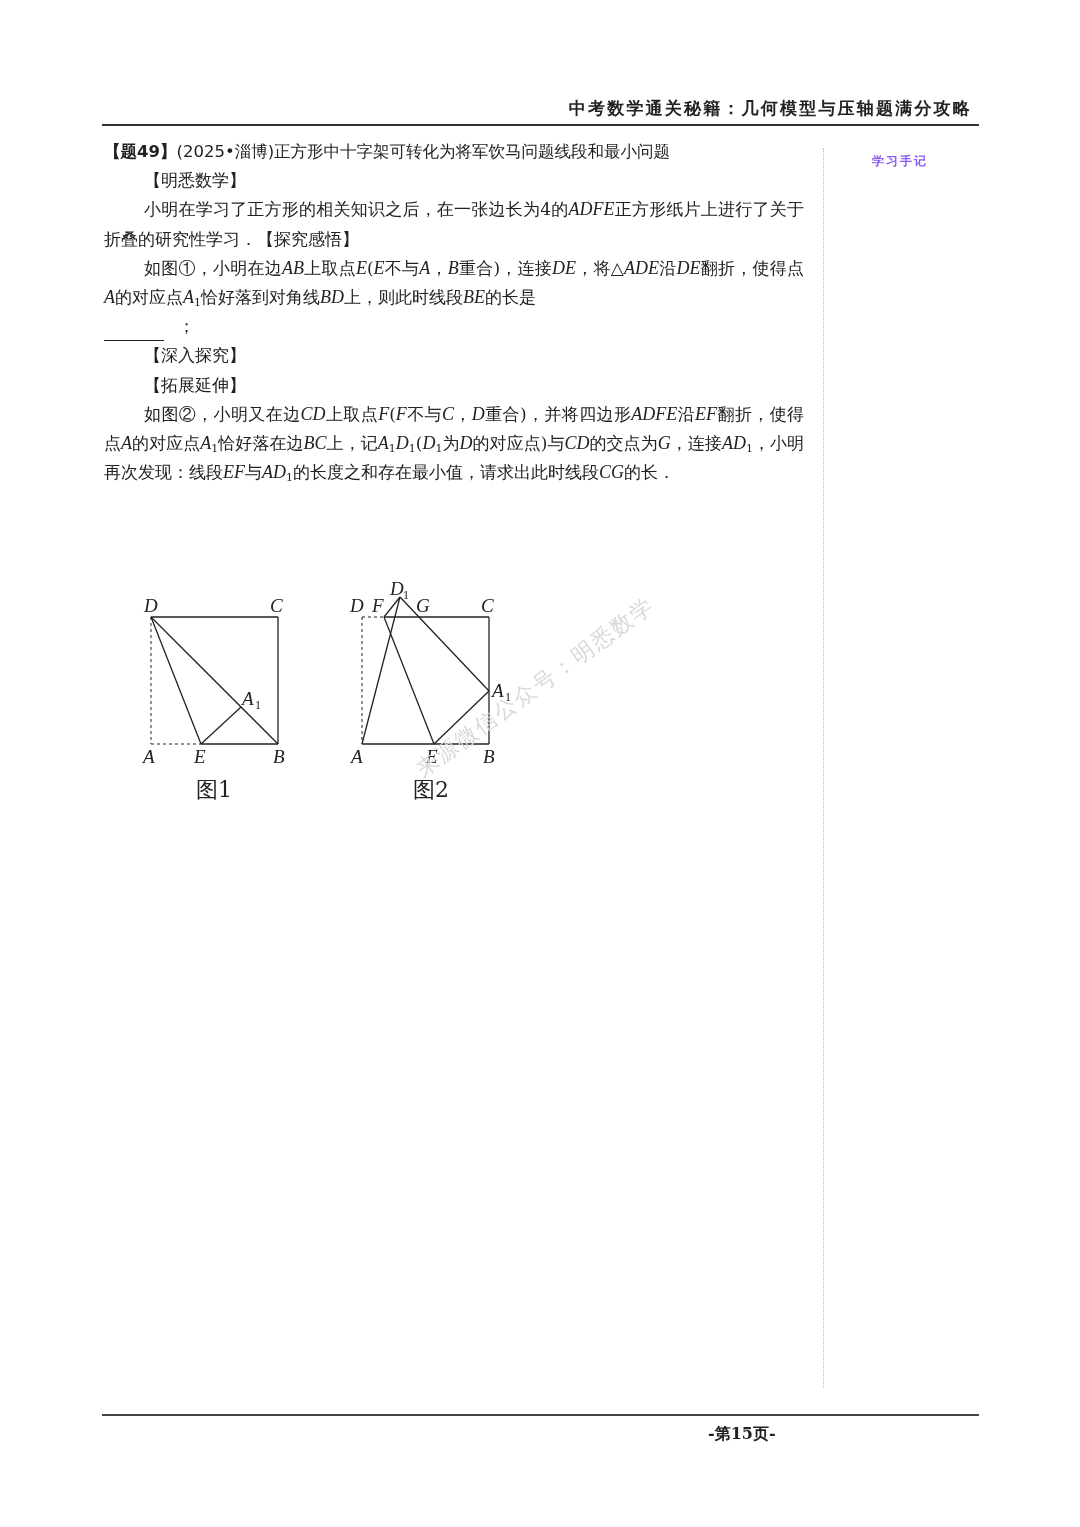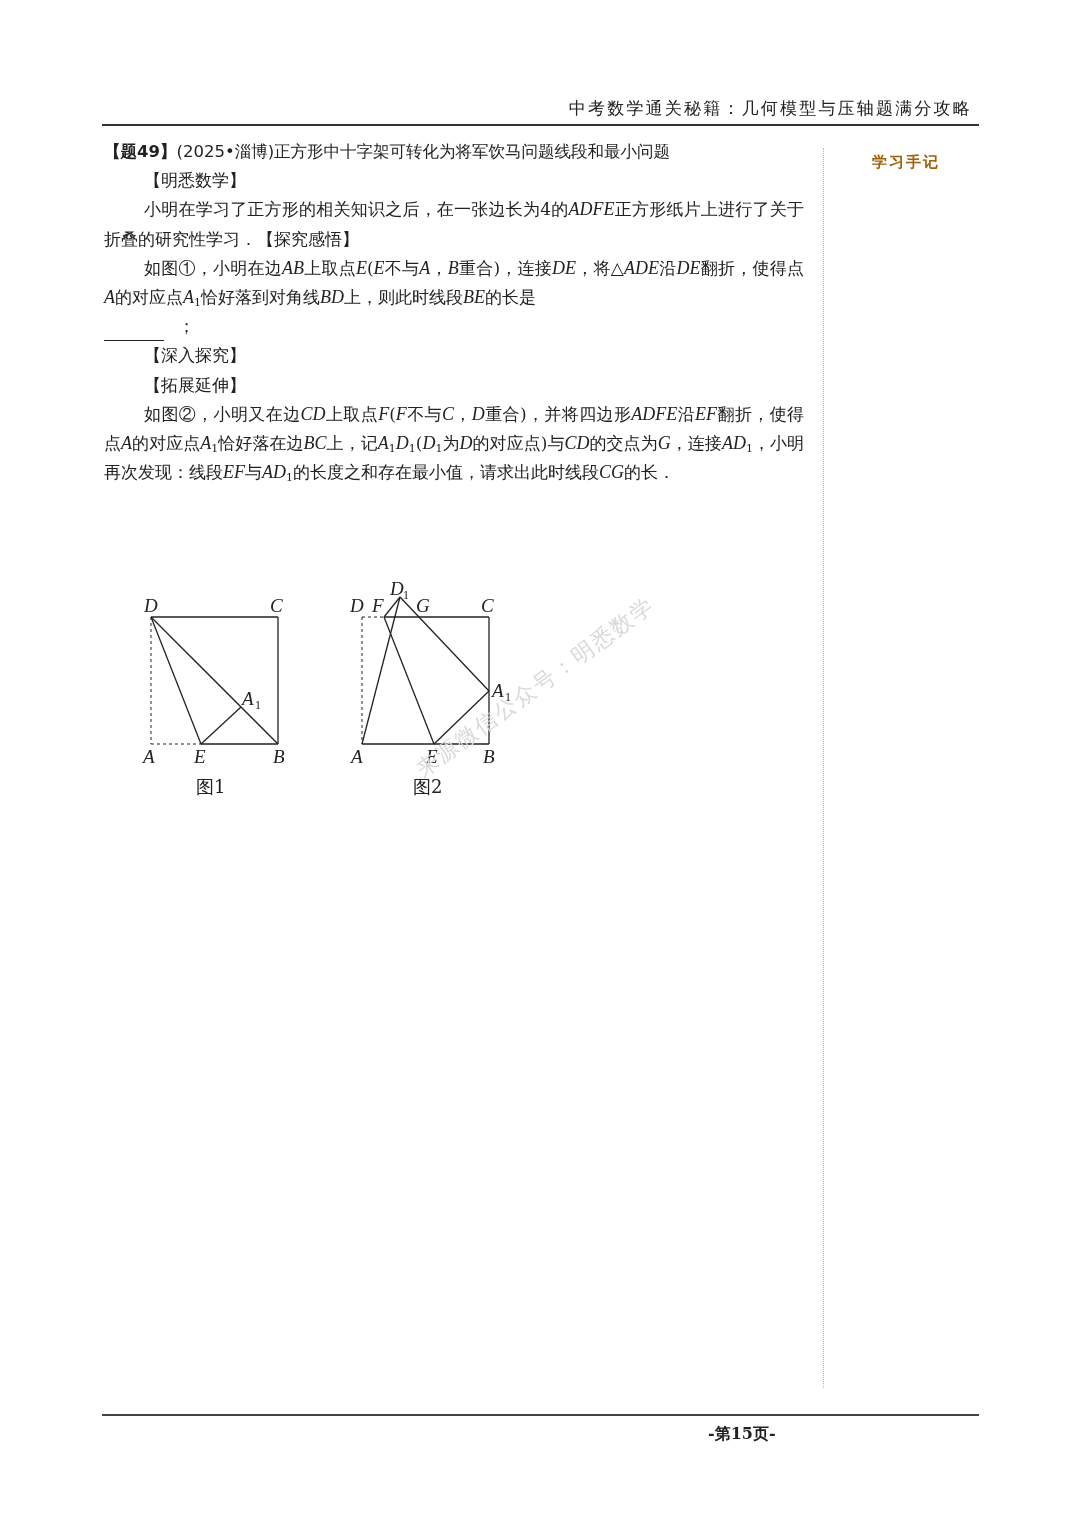--- a/index.html
+++ b/index.html
@@ -3,48 +3,48 @@
 <meta charset="utf-8">
 <style>
   html, body { margin: 0; padding: 0; }
   body {
     width: 1080px; height: 1527px; position: relative; overflow: hidden;
     background: #ffffff; color: #1a1a1a;
     font-family: "DejaVu Serif", "Liberation Serif", serif;
   }
   .header-title {
     position: absolute; right: 108px; top: 97px;
-    font-size: 17px; letter-spacing: 2.2px; color: #222;
+    font-size: 17px; letter-spacing: 2.2px; color: #222; font-weight: bold;
   }
   .header-rule {
     position: absolute; left: 102px; top: 124px; width: 877px; height: 2px; background: #333;
   }
   .divider {
     position: absolute; left: 823px; top: 148px; height: 1240px; width: 0;
     border-left: 1px dotted #bbb;
   }
   .notes-title {
-    position: absolute; left: 872px; top: 153px; font-size: 15px; font-weight: bold; letter-spacing: 2px; color: #a16207;
+    position: absolute; left: 872px; top: 153px; font-size: 12px; font-weight: bold; letter-spacing: 2px; color: #8b5cf6;
   }
   .content {
     position: absolute; left: 104px; top: 137px; width: 700px;
     font-size: 17px; line-height: 29.2px; color: #222;
   }
   .content p { margin: 0; }
   .title-line { font-family: "DejaVu Sans", "Liberation Sans", sans-serif; font-size: 16.5px; }
   .title-line .bold { font-weight: bold; margin-top: 8px; }
   .indent { text-indent: 40px; }
   .sect { padding-left: 40px; }
   .justify { text-align: justify; text-align-last: left; }
   .i { font-style: italic; font-family: "Liberation Serif", "DejaVu Serif", serif; font-size: 18px; }
   sub { font-size: 11px; vertical-align: -3px; line-height: 0; }
   .blank { display: inline-block; width: 60px; border-bottom: 1px solid #222; height: 20px; vertical-align: bottom; margin-right: 14px; }
   .figures { position: absolute; left: 130px; top: 575px; width: 560px; height: 260px; }
   .fig-svg { position: absolute; left: 0; top: 0; }
-  .fig-caption { position: absolute; font-size: 18px; color: #222; }
+  .fig-caption { position: absolute; font-size: 22px; color: #222; }
   .watermark {
     position: absolute; left: 410px; top: 760px;
     font-family: "DejaVu Sans", "Liberation Sans", sans-serif;
     font-size: 22px; color: #d9d9d9; transform: rotate(-36deg); transform-origin: left top;
     letter-spacing: 2px; white-space: nowrap;
   }
   .footer-rule { position: absolute; left: 102px; top: 1414px; width: 877px; height: 2px; background: #444; }
   .page-number { position: absolute; left: 708px; top: 1424px; font-size: 16px; color: #222; font-weight: bold; }
 </style>
 </head>

